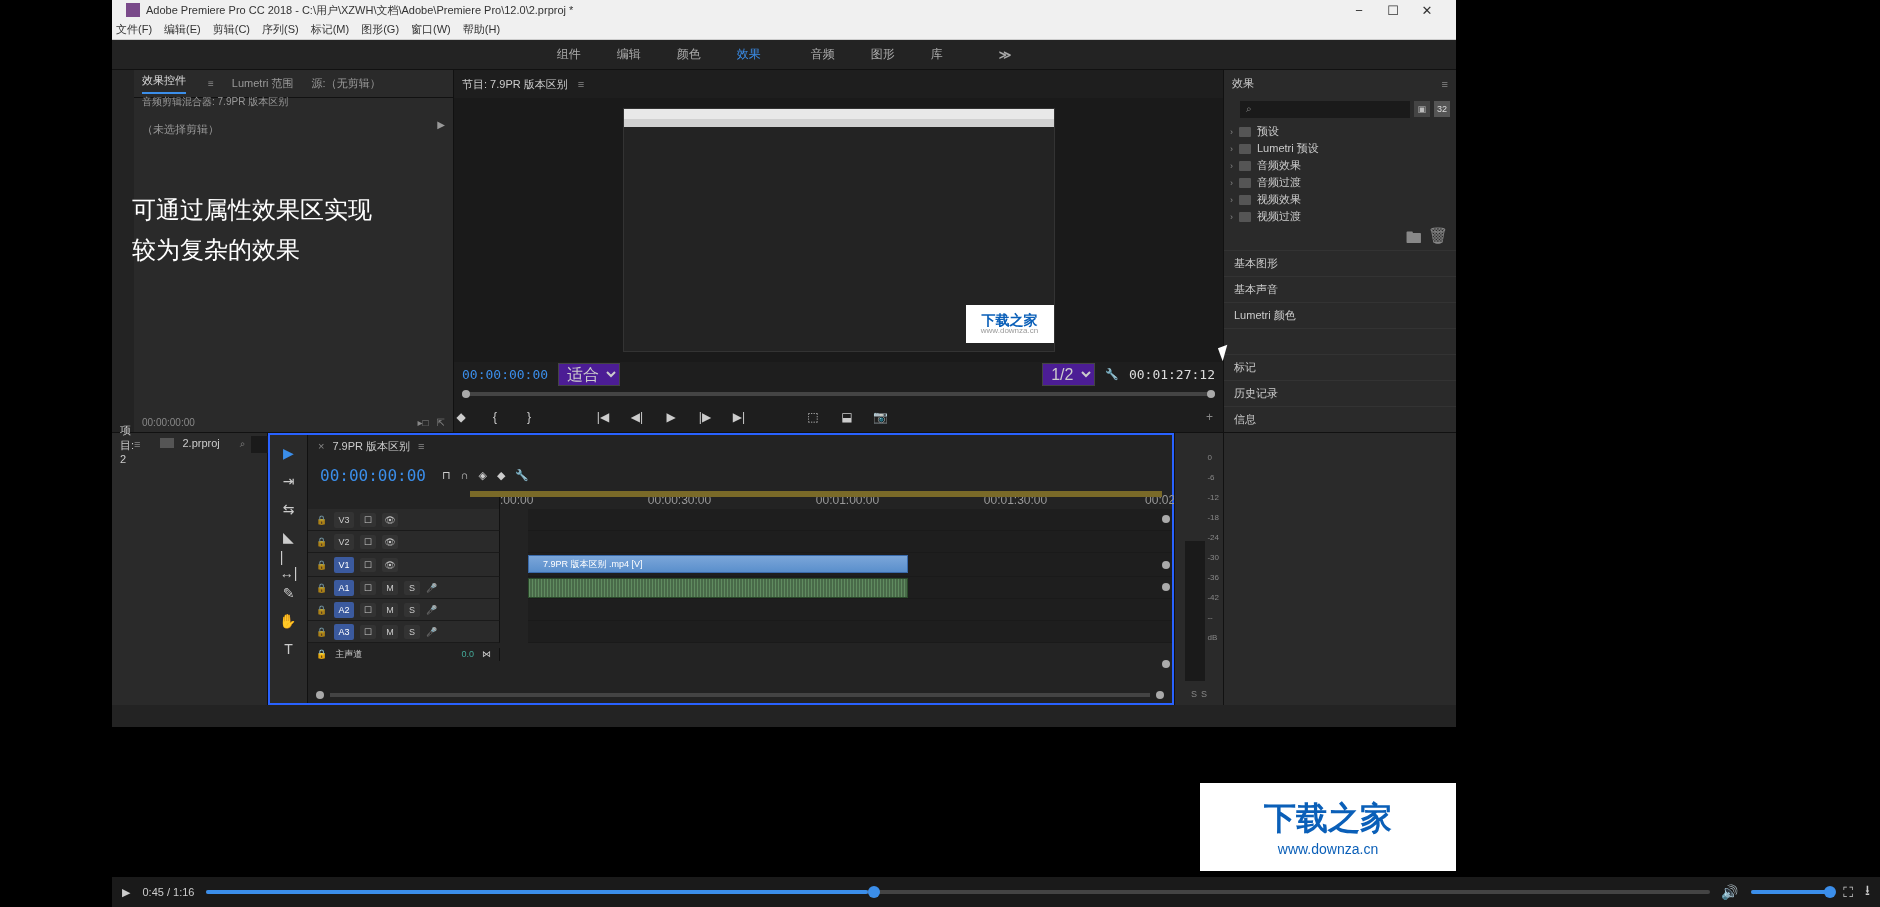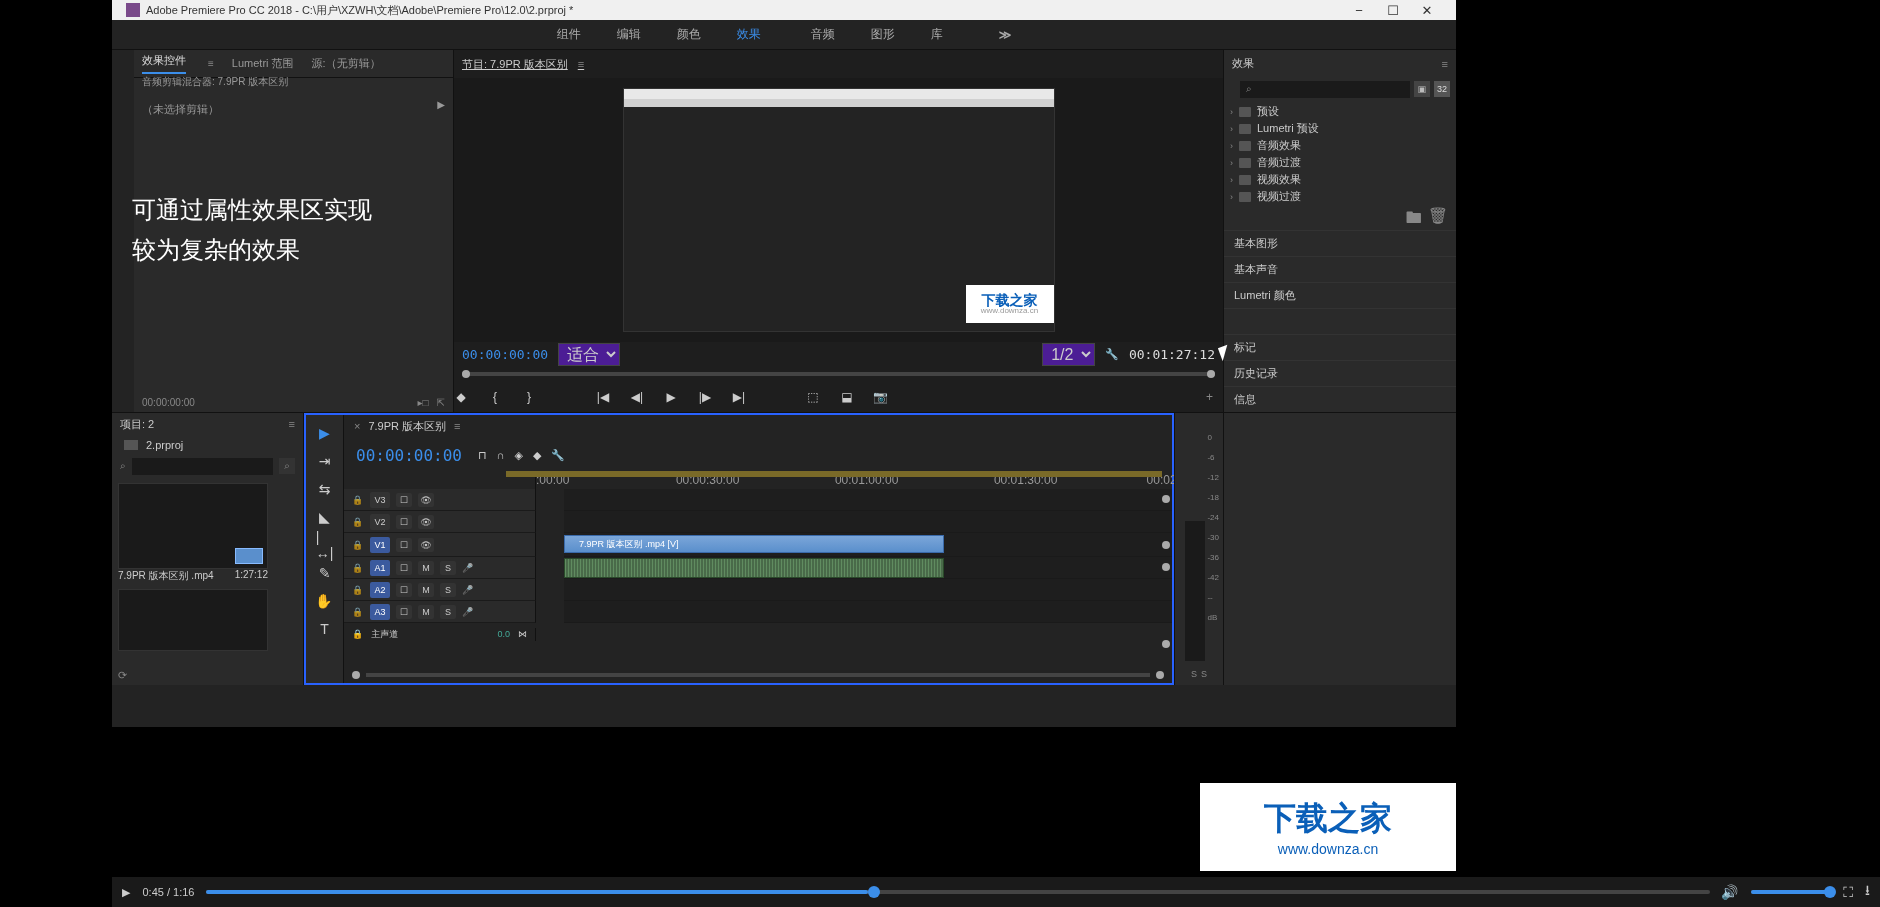--- a/index.html
+++ b/index.html
@@ -20,21 +20,21 @@
 .panel-left { width: 320px; background: #2a2a2a; display: flex; flex-direction: column; border-right: 1px solid #111; }
 .panel-tabs { height: 28px; display: flex; align-items: center; padding: 0 8px; gap: 18px; font-size: 11px; color: #999; border-bottom: 1px solid #111; }
 .panel-tabs .tab-active { color: #ddd; border-bottom: 2px solid #3b8eea; padding-bottom: 4px; }
 .panel-tabs .burger { margin-left: 4px; color: #888; font-size: 10px; }
 .effect-controls-body { flex: 1; background: #2a2a2a; padding: 8px; position: relative; }
 .no-clip { font-size: 11px; color: #999; }
 .chevron-r { position: absolute; right: 8px; top: 8px; color: #999; font-size: 10px; }
 .overlay-text { position: absolute; left: 20px; top: 190px; color: #fff; font-size: 24px; line-height: 40px; }
 .timecode-footer { height: 20px; font-size: 10px; color: #888; padding: 0 8px; display: flex; align-items: center;}
 .panel-center { flex: 1; background: #1e1e1e; display: flex; flex-direction: column; border-right: 1px solid #111; }
-.program-header { height: 28px; display: flex; align-items: center; padding: 0 8px; font-size: 11px; color: #ccc; text-decoration: underline; }
+.program-header { height: 28px; display: flex; align-items: center; padding: 0 8px; font-size: 11px; color: #ccc; }
 .program-header .burger2 { margin-left: 10px; color: #888; }
 .monitor-area { flex: 1; background: #1a1a1a; display: flex; align-items: center; justify-content: center; position: relative; }
 .monitor-content { width: 432px; height: 244px; background: #232323; border: 1px solid #333; position: relative; }
 .watermark { position:absolute; right:0; bottom: 8px; width: 88px; height: 38px; background:#fff; color:#0a5fb8; font-size:14px; font-weight:bold; display:flex; flex-direction:column; align-items:center; justify-content:center; line-height:1;}
 .watermark small { font-size: 8px; color:#999; font-weight:normal;}
 .monitor-controls { height: 24px; display: flex; align-items: center; padding: 0 8px; gap: 10px; font-size: 11px; color: #ccc; }
 .monitor-controls .tc-left { color: #3b8eea; font-family: monospace; font-size: 13px; }
 .monitor-controls select { background: #4c1d95; border: 1px solid #444; color: #ccc; font-size: 16px; padding: 1px 4px;}
 .monitor-controls .tc-right { margin-left: auto; color: #ddd; font-family: monospace; font-size: 13px;}
 .monitor-scrub { height: 16px; padding: 0 8px; position: relative;}
@@ -49,21 +49,21 @@
 .effects-search input { flex: 1; background: #1a1a1a; border: none; color: #ccc; font-size: 10px; padding: 3px 18px 3px 4px; }
 .effects-search .srch-icon { position: relative; left: 16px; z-index: 1; color:#888; font-size:10px;}
 .effects-search .badge { width: 16px; height: 16px; background: #444; color: #bbb; font-size: 9px; display: flex; align-items: center; justify-content: center; cursor:pointer;}
 .effects-tree { padding: 2px 6px; font-size: 11px; color: #ccc; overflow-y: auto;}
 .effects-tree .node { display: flex; align-items: center; gap: 6px; height: 17px; cursor: pointer;}
 .effects-tree .node .caret { color:#888; font-size:9px;}
 .effects-tree .node .folder-icon { width: 12px; height: 10px; background: #555; border-radius: 1px;}
 .side-collapsed { margin-top: 6px; }
 .side-collapsed .citem { height: 26px; display: flex; align-items:center; padding: 0 10px; font-size: 11px; color:#ccc; border-top: 1px solid #333; cursor:pointer;}
 .lower-area { display: flex; height: 273px; border-top: 1px solid #111;}
-.project-panel { width: 192px; background: #2a2a2a; display: flex; flex-direction: column; border-right: 1px solid #111;}
+.project-panel { width: 156px; background: #2a2a2a; display: flex; flex-direction: row; border-right: 1px solid #111;}
 .project-header { height: 22px; display:flex; align-items: center; padding: 0 8px; font-size: 11px; color: #ccc; justify-content:space-between;}
 .project-file-row { height: 20px; display:flex; align-items:center; padding: 0 12px; gap:8px; font-size:11px; color:#ccc;}
 .project-file-row .bin-icon { width:14px; height:10px; background:#555;}
 .project-search { height: 22px; padding: 0 8px; display:flex; align-items:center; gap:6px;}
 .project-search input { flex:1; background:#1a1a1a; border:none; color:#ccc; font-size:10px; padding:3px;}
 .project-body { flex:1; padding: 6px; display:flex; flex-wrap:wrap; gap: 6px; align-content:flex-start;}
 .clip-thumb { width: 150px; height: 86px; background: #1a1a1a; border: 1px solid #333; position:relative;}
 .clip-thumb .sel { position:absolute; right:4px; bottom:4px; width:28px; height:16px; background:#5a8fcc; border:1px solid #8bf;}
 .clip-label { width: 150px; font-size: 10px; color:#ccc; display:flex; justify-content:space-between;}
 .sync-icon { height: 16px; padding: 0 6px; color:#888; font-size:11px;}
@@ -129,20 +129,30 @@
   <div class="titlebar">
     <span class="app-icon"></span>
     <span>Adobe Premiere Pro CC 2018 - C:\用户\XZWH\文档\Adobe\Premiere Pro\12.0\2.prproj *</span>
     <div class="win-controls">
       <span class="win-btn">−</span>
       <span class="win-btn">☐</span>
       <span class="win-btn">✕</span>
     </div>
   </div>
 
+  <div class="menubar">
+    <span>文件(F)</span>
+    <span>编辑(E)</span>
+    <span>剪辑(C)</span>
+    <span>序列(S)</span>
+    <span>标记(M)</span>
+    <span>图形(G)</span>
+    <span>窗口(W)</span>
+    <span>帮助(H)</span>
+  </div>
 
   <div class="workspace-bar">
     <span>组件</span>
     <span>编辑</span>
     <span>颜色</span>
     <span class="active">效果</span>
     <span>音频</span>
     <span>图形</span>
     <span>库</span>
     <span class="more">≫</span>

